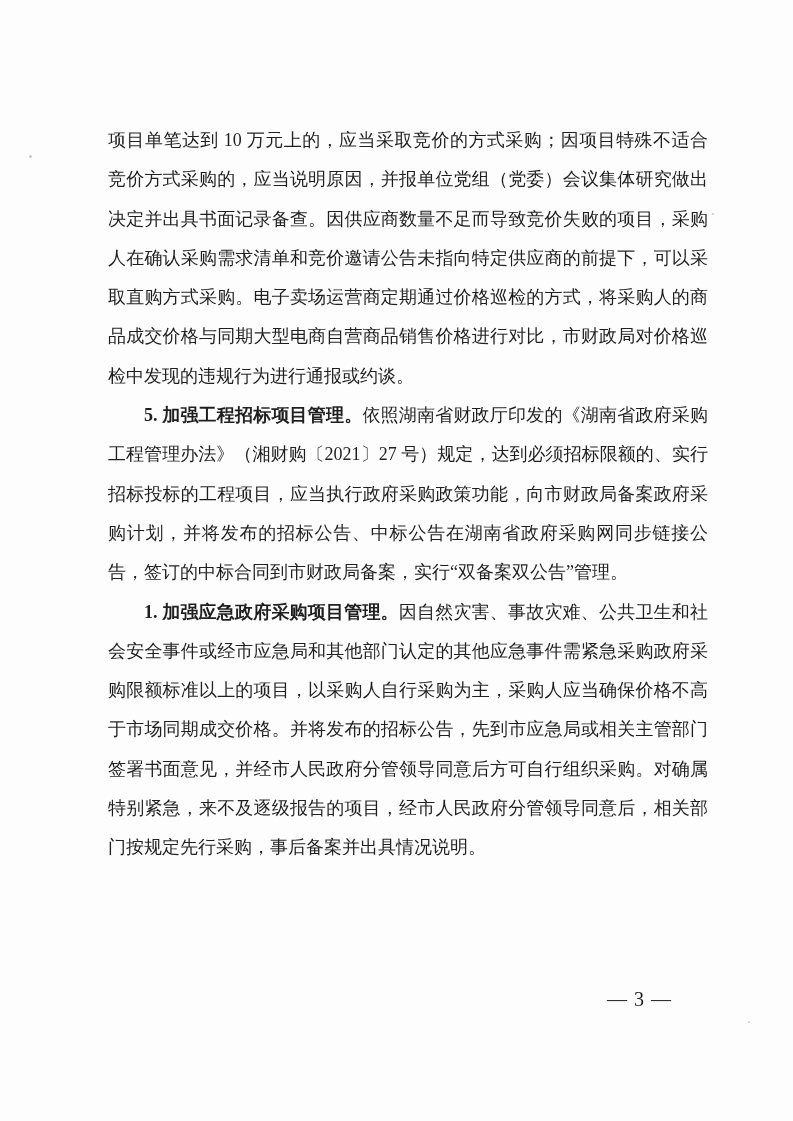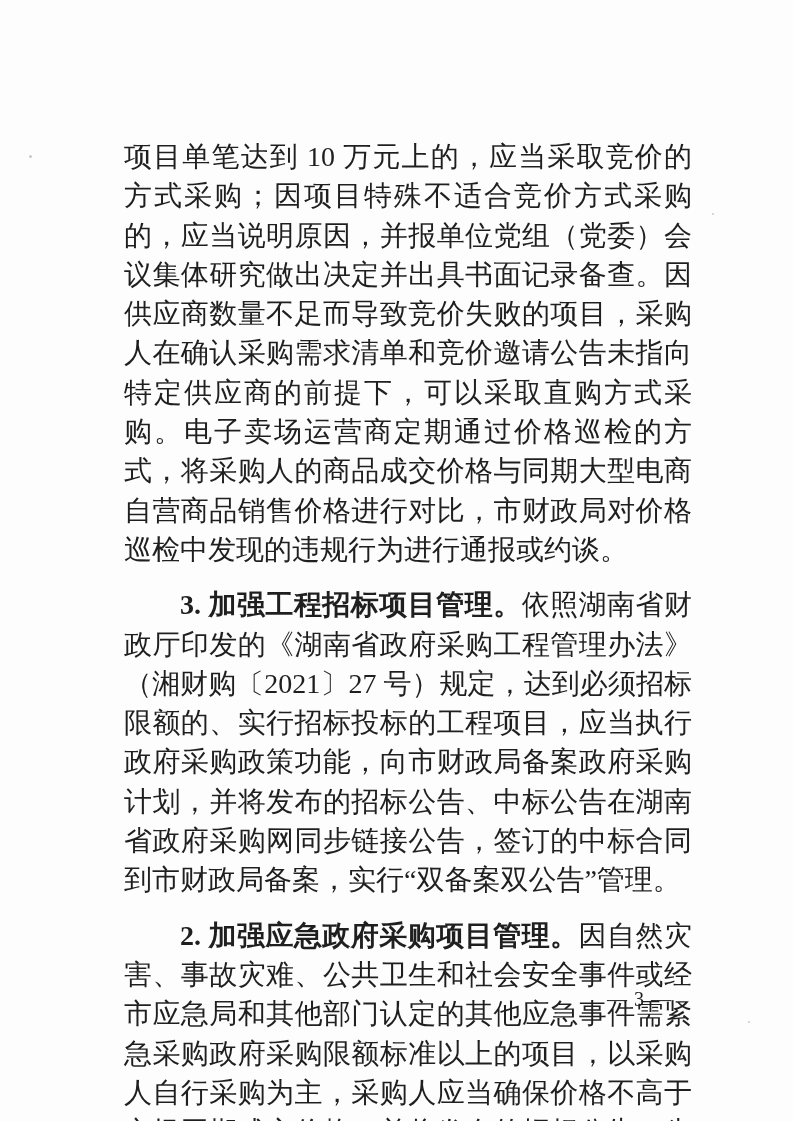--- a/index.html
+++ b/index.html
@@ -17,23 +17,23 @@
     font-family: "Liberation Serif", "DejaVu Serif", serif;
     color: #1f1f1f;
   }
   .text-block {
     position: absolute;
     top: 121px;
     left: 108px;
     width: 600px;
   }
   .para {
-    margin: 16px;
+    margin: 0;
     padding: 0;
-    font-size: 28px;
+    font-size: 18px;
     line-height: 39.3px;
     text-align: justify;
     text-justify: inter-character;
     word-break: break-all;
   }
   .para.indent {
     text-indent: 2em;
   }
   .para .lead {
     font-weight: bold;
@@ -63,21 +63,21 @@
 <div class="page">
 
   <div class="speck s1"></div>
   <div class="speck s2"></div>
   <div class="speck s3"></div>
 
   <div class="text-block">
 
     <p class="para"><span class="lead"></span><span>项目单笔达到 10 万元上的，应当采取竞价的方式采购；因项目特殊不适合竞价方式采购的，应当说明原因，并报单位党组（党委）会议集体研究做出决定并出具书面记录备查。因供应商数量不足而导致竞价失败的项目，采购人在确认采购需求清单和竞价邀请公告未指向特定供应商的前提下，可以采取直购方式采购。电子卖场运营商定期通过价格巡检的方式，将采购人的商品成交价格与同期大型电商自营商品销售价格进行对比，市财政局对价格巡检中发现的违规行为进行通报或约谈。</span></p>
 
-    <p class="para indent"><span class="lead">3. 加强工程招标项目管理。</span><span>依照湖南省财政厅印发的《湖南省政府采购工程管理办法》（湘财购〔2021〕27 号）规定，达到必须招标限额的、实行招标投标的工程项目，应当执行政府采购政策功能，向市财政局备案政府采购计划，并将发布的招标公告、中标公告在湖南省政府采购网同步链接公告，签订的中标合同到市财政局备案，实行“双备案双公告”管理。</span></p>
+    <p class="para indent"><span class="lead">5. 加强工程招标项目管理。</span><span>依照湖南省财政厅印发的《湖南省政府采购工程管理办法》（湘财购〔2021〕27 号）规定，达到必须招标限额的、实行招标投标的工程项目，应当执行政府采购政策功能，向市财政局备案政府采购计划，并将发布的招标公告、中标公告在湖南省政府采购网同步链接公告，签订的中标合同到市财政局备案，实行“双备案双公告”管理。</span></p>
 
-    <p class="para indent"><span class="lead">2. 加强应急政府采购项目管理。</span><span>因自然灾害、事故灾难、公共卫生和社会安全事件或经市应急局和其他部门认定的其他应急事件需紧急采购政府采购限额标准以上的项目，以采购人自行采购为主，采购人应当确保价格不高于市场同期成交价格。并将发布的招标公告，先到市应急局或相关主管部门签署书面意见，并经市人民政府分管领导同意后方可自行组织采购。对确属特别紧急，来不及逐级报告的项目，经市人民政府分管领导同意后，相关部门按规定先行采购，事后备案并出具情况说明。</span></p>
+    <p class="para indent"><span class="lead">1. 加强应急政府采购项目管理。</span><span>因自然灾害、事故灾难、公共卫生和社会安全事件或经市应急局和其他部门认定的其他应急事件需紧急采购政府采购限额标准以上的项目，以采购人自行采购为主，采购人应当确保价格不高于市场同期成交价格。并将发布的招标公告，先到市应急局或相关主管部门签署书面意见，并经市人民政府分管领导同意后方可自行组织采购。对确属特别紧急，来不及逐级报告的项目，经市人民政府分管领导同意后，相关部门按规定先行采购，事后备案并出具情况说明。</span></p>
 
   </div>
 
   <div class="page-number">— 3 —</div>
 
 </div>
 
 </body></html>

